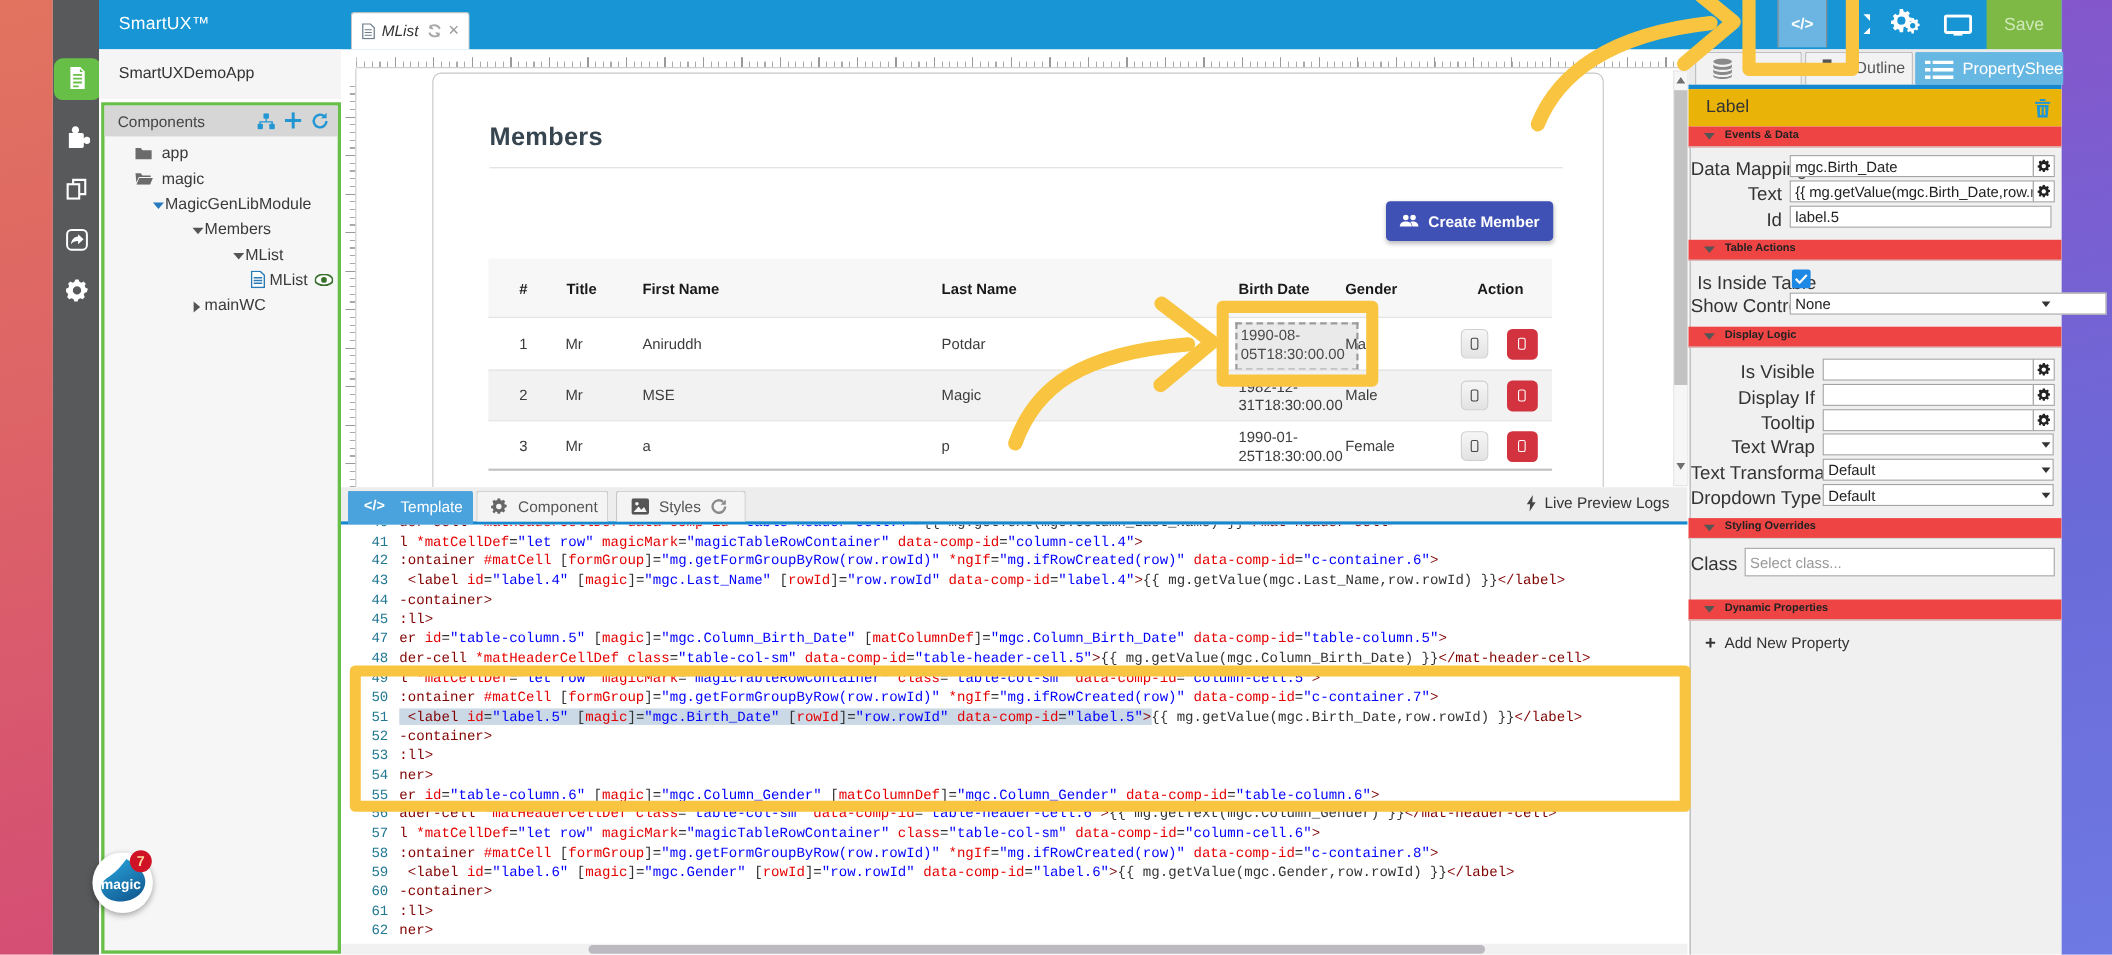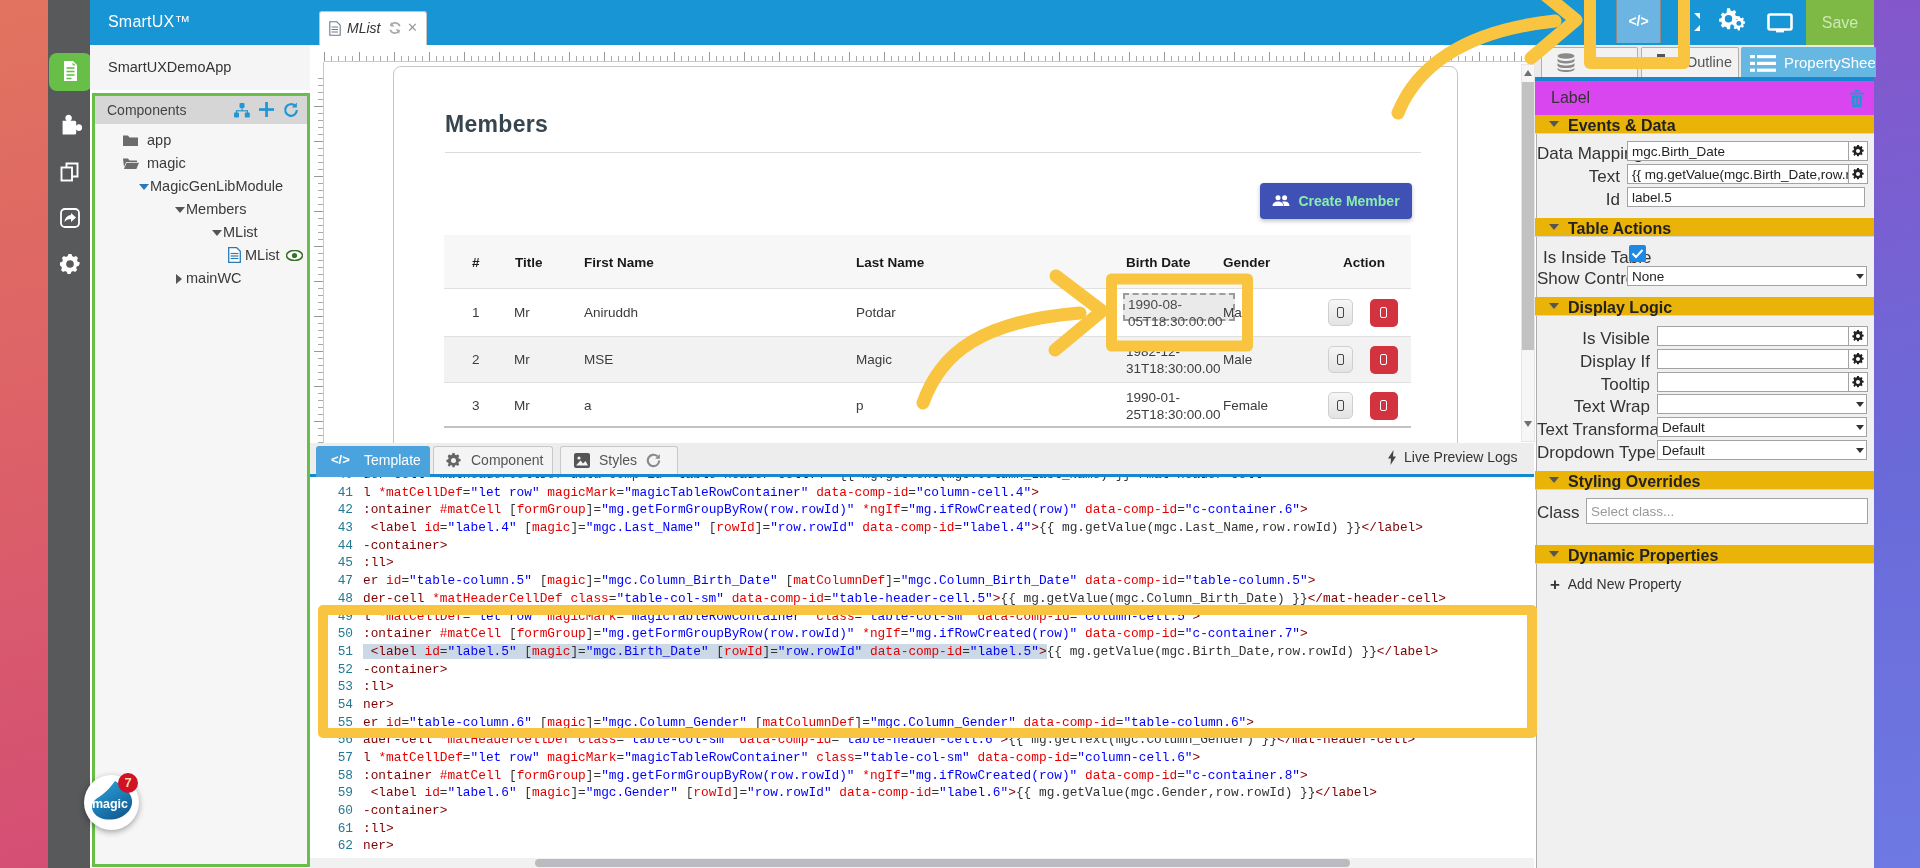--- a/index.html
+++ b/index.html
@@ -31,21 +31,21 @@
 #canvas{left:310px;top:45px;width:1225px;height:398px;background:#fff;overflow:hidden}
 #hruler{position:absolute;left:14px;top:0;width:1211px;height:17px;border-bottom:1px solid #c9c9c9;
  background:repeating-linear-gradient(90deg,#999 0 1px,transparent 1px 35px) 0 100%/100% 9px no-repeat,
  repeating-linear-gradient(90deg,#aaa 0 1px,transparent 1px 7px) 0 100%/100% 5px no-repeat}
 #vruler{position:absolute;left:0;top:17px;width:14px;height:381px;border-right:1px solid #c9c9c9;
  background:repeating-linear-gradient(0deg,#999 0 1px,transparent 1px 35px) 100% 14px/9px 100% no-repeat,
  repeating-linear-gradient(0deg,#aaa 0 1px,transparent 1px 7px) 100% 14px/5px 100% no-repeat}
 #page{position:absolute;left:83px;top:21px;width:1065px;height:380px;background:#fff;border:1px solid #c6c6c6;border-radius:8px 8px 0 0}
 #pgTitle{left:51px;top:44px;font-size:23px;font-weight:600;color:#36454f;letter-spacing:.3px}
 #pgHr{left:51px;top:85px;width:976px;height:1px;background:#dcdcdc}
-#btnCreate{left:866px;top:116px;width:152px;height:36px;background:#3f51b5;border-radius:4px;color:#86efac;font-size:14px;font-weight:bold;text-align:center;line-height:36px;box-shadow:0 2px 4px rgba(0,0,0,.25)}
+#btnCreate{left:866px;top:116px;width:152px;height:36px;background:#3f51b5;border-radius:4px;color:#ffffff;font-size:14px;font-weight:bold;text-align:center;line-height:36px;box-shadow:0 2px 4px rgba(0,0,0,.25)}
 #mtable{position:absolute;left:50px;top:168px;width:967px;height:193px;font-size:13.5px;color:#3c3c3c}
 .trow{position:absolute;left:0;width:967px}
 .hcell{position:absolute;font-weight:bold;color:#191919;font-size:13.5px}
 .dcell{position:absolute}
 .bd2{line-height:16.5px}
 .abtn{position:absolute;width:25px;height:27px;background:linear-gradient(#f6f6f6,#e3e3e3);border:1px solid #cfcfcf;border-radius:5px}
 .rbtn{position:absolute;width:28px;height:28px;background:#d2333f;border-radius:5px}
 .glyph{position:absolute;left:8px;top:7px;width:7px;height:11px;border:1.5px solid #444;border-radius:2px}
 .rbtn .glyph{border-color:#fff;left:10px;top:8px}
 #vsb{position:absolute;left:1211px;top:19px;width:14px;height:378px;background:#f6f6f6;border:1px solid #e6e6e6}
@@ -72,23 +72,23 @@
 #hsb{position:absolute;left:0;top:415px;width:1224px;height:10px;background:#f1f1f1}
 #hsbT{position:absolute;left:225px;top:416px;width:815px;height:8px;background:#bdb9c1;border-radius:4px}
 
 #rightpanel{left:1536px;top:45px;width:338px;height:823px;background:#f0f0f0;border-left:1px solid #adadad;font-size:13px;color:#333}
 #rtabs{position:absolute;left:-2px;top:0;width:339px;height:32px;background:#eaeaea}
 .rtab{position:absolute;top:2px;height:30px;background:#f2f2f2;border:1px solid #b0b0b0;border-bottom:none;border-radius:2px 2px 0 0}
 #rtab1{left:4px;width:97px}
 #rtab2{left:104px;width:98px;font-size:14.5px;color:#555}
 #rtab3{left:204px;width:135px;background:#67b7e3;border-color:#67b7e3;color:#fff;font-size:15px;overflow:hidden}
 #rblue{position:absolute;left:-2px;top:32px;width:339px;height:4px;background:#1588d0}
-#rlabel{position:absolute;left:-2px;top:36px;width:339px;height:34px;background:#d946ef}
+#rlabel{position:absolute;left:-2px;top:36px;width:339px;height:34px;background:#eab308}
 #rlabel span{position:absolute;left:16px;top:8px;font-size:16px;color:#333}
-.sect{position:absolute;left:-2px;width:339px;height:19px;background:#eab308;font-weight:bold;font-size:16px;color:#222;border-bottom:1px solid #d5d5d5}
+.sect{position:absolute;left:-2px;width:339px;height:19px;background:#ef4444;font-weight:bold;font-size:10px;color:#222;border-bottom:1px solid #d5d5d5}
 .sect b{position:absolute;left:33px;top:2px}
 .sect .tri{left:14px;top:6px;border-left:5px solid transparent;border-right:5px solid transparent;border-top:6px solid #555}
 .plab{position:absolute;text-align:right;color:#333;font-size:17px;white-space:nowrap}
 .pin{position:absolute;background:#fff;border:1px solid #a3a3a3;font-size:13.5px;color:#222;padding:1px 4px;white-space:nowrap;overflow:hidden;height:20px;line-height:17px}
 .gearbtn{position:absolute;width:20px;height:20px;background:#fff;border:1px solid #a3a3a3;text-align:center}
 .selarr{position:absolute;width:0;height:0;border-left:4px solid transparent;border-right:4px solid transparent;border-top:5px solid #333}
 
 #anno{left:0;top:0;width:1920px;height:868px;pointer-events:none;z-index:60}
 </style></head>
 <body>
@@ -254,21 +254,21 @@
     <span class="hcell" style="left:412px;top:20px">Last Name</span>
     <span class="hcell" style="left:682px;top:20px">Birth Date</span>
     <span class="hcell" style="left:779px;top:20px">Gender</span>
     <span class="hcell" style="left:899px;top:20px">Action</span>
    </div>
    <div class="trow" style="top:53px;height:48px;border-top:1px solid #e0e0e0">
     <span class="dcell" style="left:28px;top:16px">1</span>
     <span class="dcell" style="left:70px;top:16px">Mr</span>
     <span class="dcell" style="left:140px;top:16px">Aniruddh</span>
     <span class="dcell" style="left:412px;top:16px">Potdar</span>
-    <span class="dcell bd2" style="left:679px;top:4px;width:112px;height:28px;background:#eaeaea;border:2px dashed #9c9c9c;padding:2px 0 0 3px;color:#4a4a4a">1990-08-<br>05T18:30:00.00</span>
+    <span class="dcell bd2" style="left:679px;top:4px;width:112px;height:44px;background:#eaeaea;border:2px dashed #9c9c9c;padding:2px 0 0 3px;color:#4a4a4a">1990-08-<br>05T18:30:00.00</span>
     <span class="dcell" style="left:779px;top:16px">Male</span>
     <span class="abtn" style="left:884px;top:10px">
             <i class="glyph"></i>
           </span>
     <span class="rbtn" style="left:926px;top:10px">
             <i class="glyph"></i>
           </span>
    </div>
    <div class="trow" style="top:101px;height:46px;background:#f2f2f2;border-top:1px solid #e0e0e0">
     <span class="dcell" style="left:28px;top:15px">2</span>
@@ -426,21 +426,21 @@
  <div class="pin" style="left:90px;top:142px;width:238px">label.5</div>
  <div class="sect" style="top:173px">
       <b class="tri"></b>
       <b>Table Actions</b>
     </div>
  <div class="plab" style="left:6px;top:203px;width:84px;text-align:right">Is Inside Table</div>
   <div style="position:absolute;left:92px;top:200px;width:17px;height:17px;background:#1e88e5;border-radius:2px"><svg width="17" height="17" viewBox="0 0 17 17">
         <path fill="none" stroke="#fff" stroke-width="2" d="M3.5 8.5 7 12 13.5 5"></path>
       </svg></div>
  <div class="plab" style="left:0;top:224px;width:84px">Show Control</div>
- <div class="pin" style="left:90px;top:221px;width:240px">None</div>
+ <div class="pin" style="left:90px;top:221px;width:288px">None</div>
     <b class="selarr" style="left:319px;top:229px"></b>
  <div class="sect" style="top:252px">
       <b class="tri"></b>
       <b>Display Logic</b>
     </div>
  <div class="plab" style="left:0;top:284px;width:113px">Is Visible</div>
  <div class="pin" style="left:120px;top:281px;width:192px"></div>
     <div class="gearbtn" style="left:311px;top:281px"><svg width="12" height="12" viewBox="0 0 24 24" style="margin-top:3px">
         <path fill="#222" d="M10.2 0h3.6l.5 2.6 2.2.9L18.7 2l2.6 2.6-1.5 2.2.9 2.2 2.6.5v3.6l-2.6.5-.9 2.2 1.5 2.2-2.6 2.6-2.2-1.5-2.2.9-.5 2.6h-3.6l-.5-2.6-2.2-.9L5.3 22l-2.6-2.6 1.5-2.2-.9-2.2-2.6-.5v-3.6l2.6-.5.9-2.2L2.7 4.6 5.3 2l2.2 1.5 2.2-.9z"></path>
         <circle cx="12" cy="12" r="4" fill="#fff"></circle>

